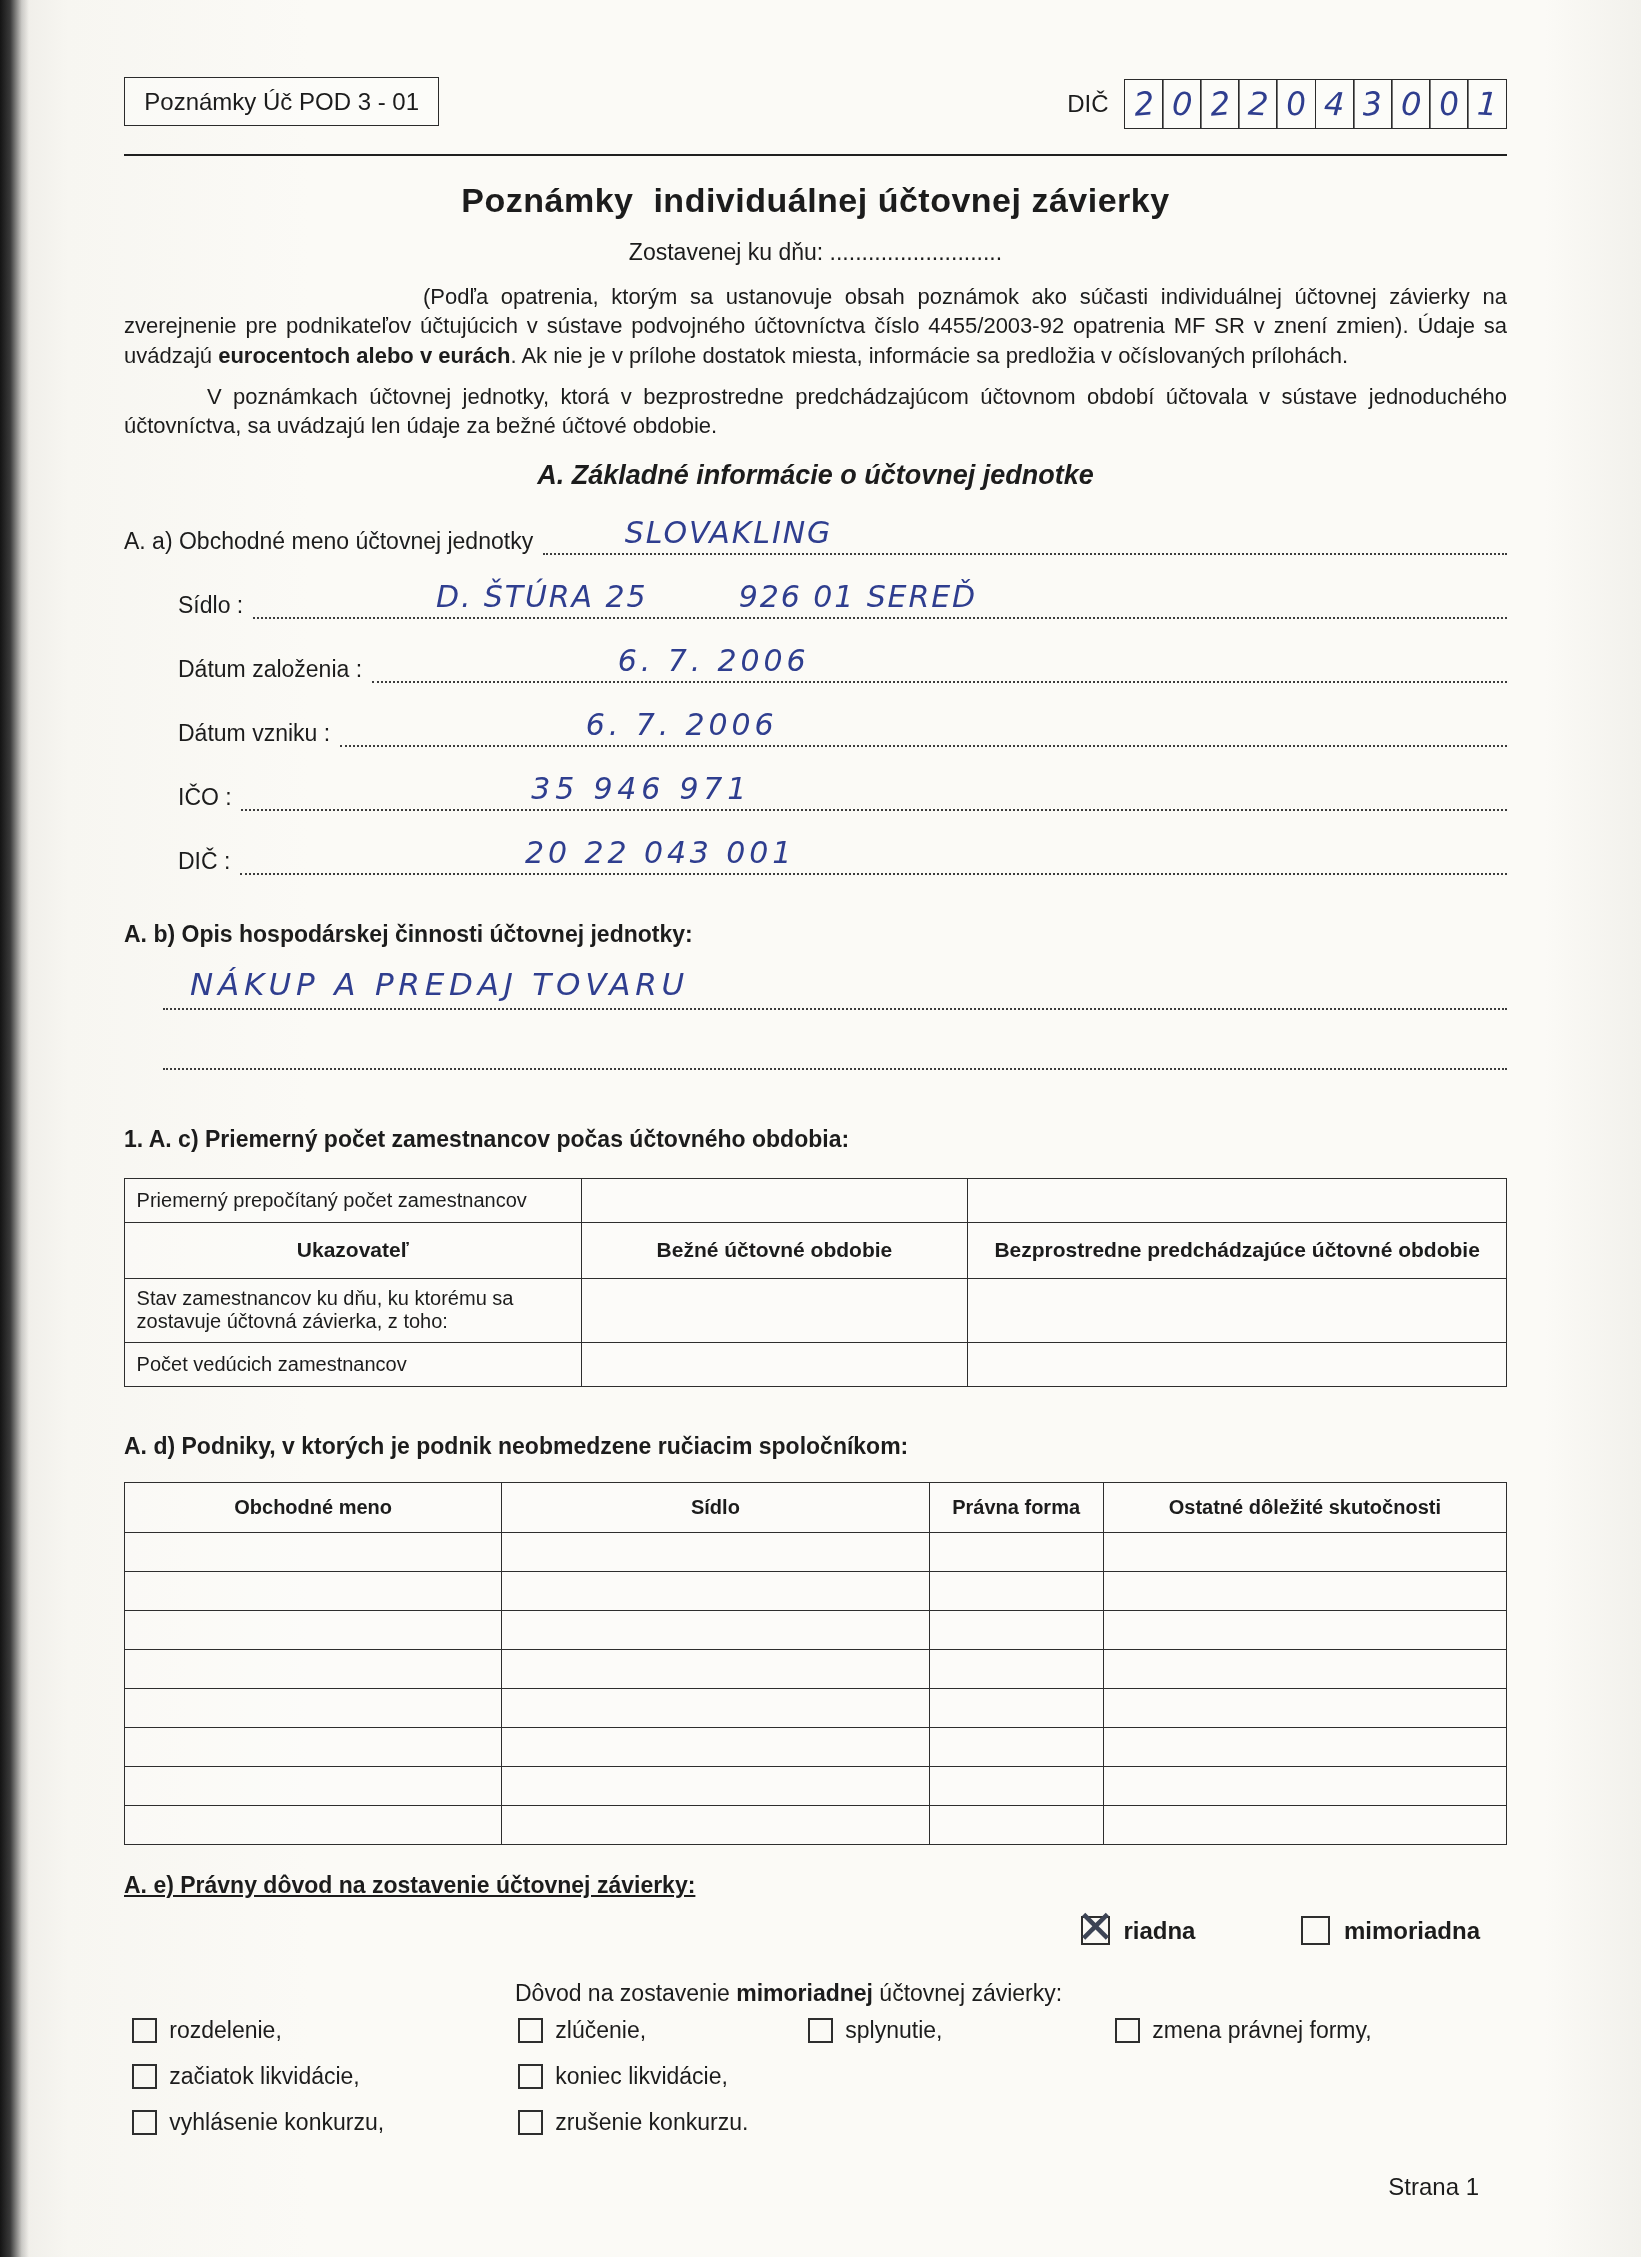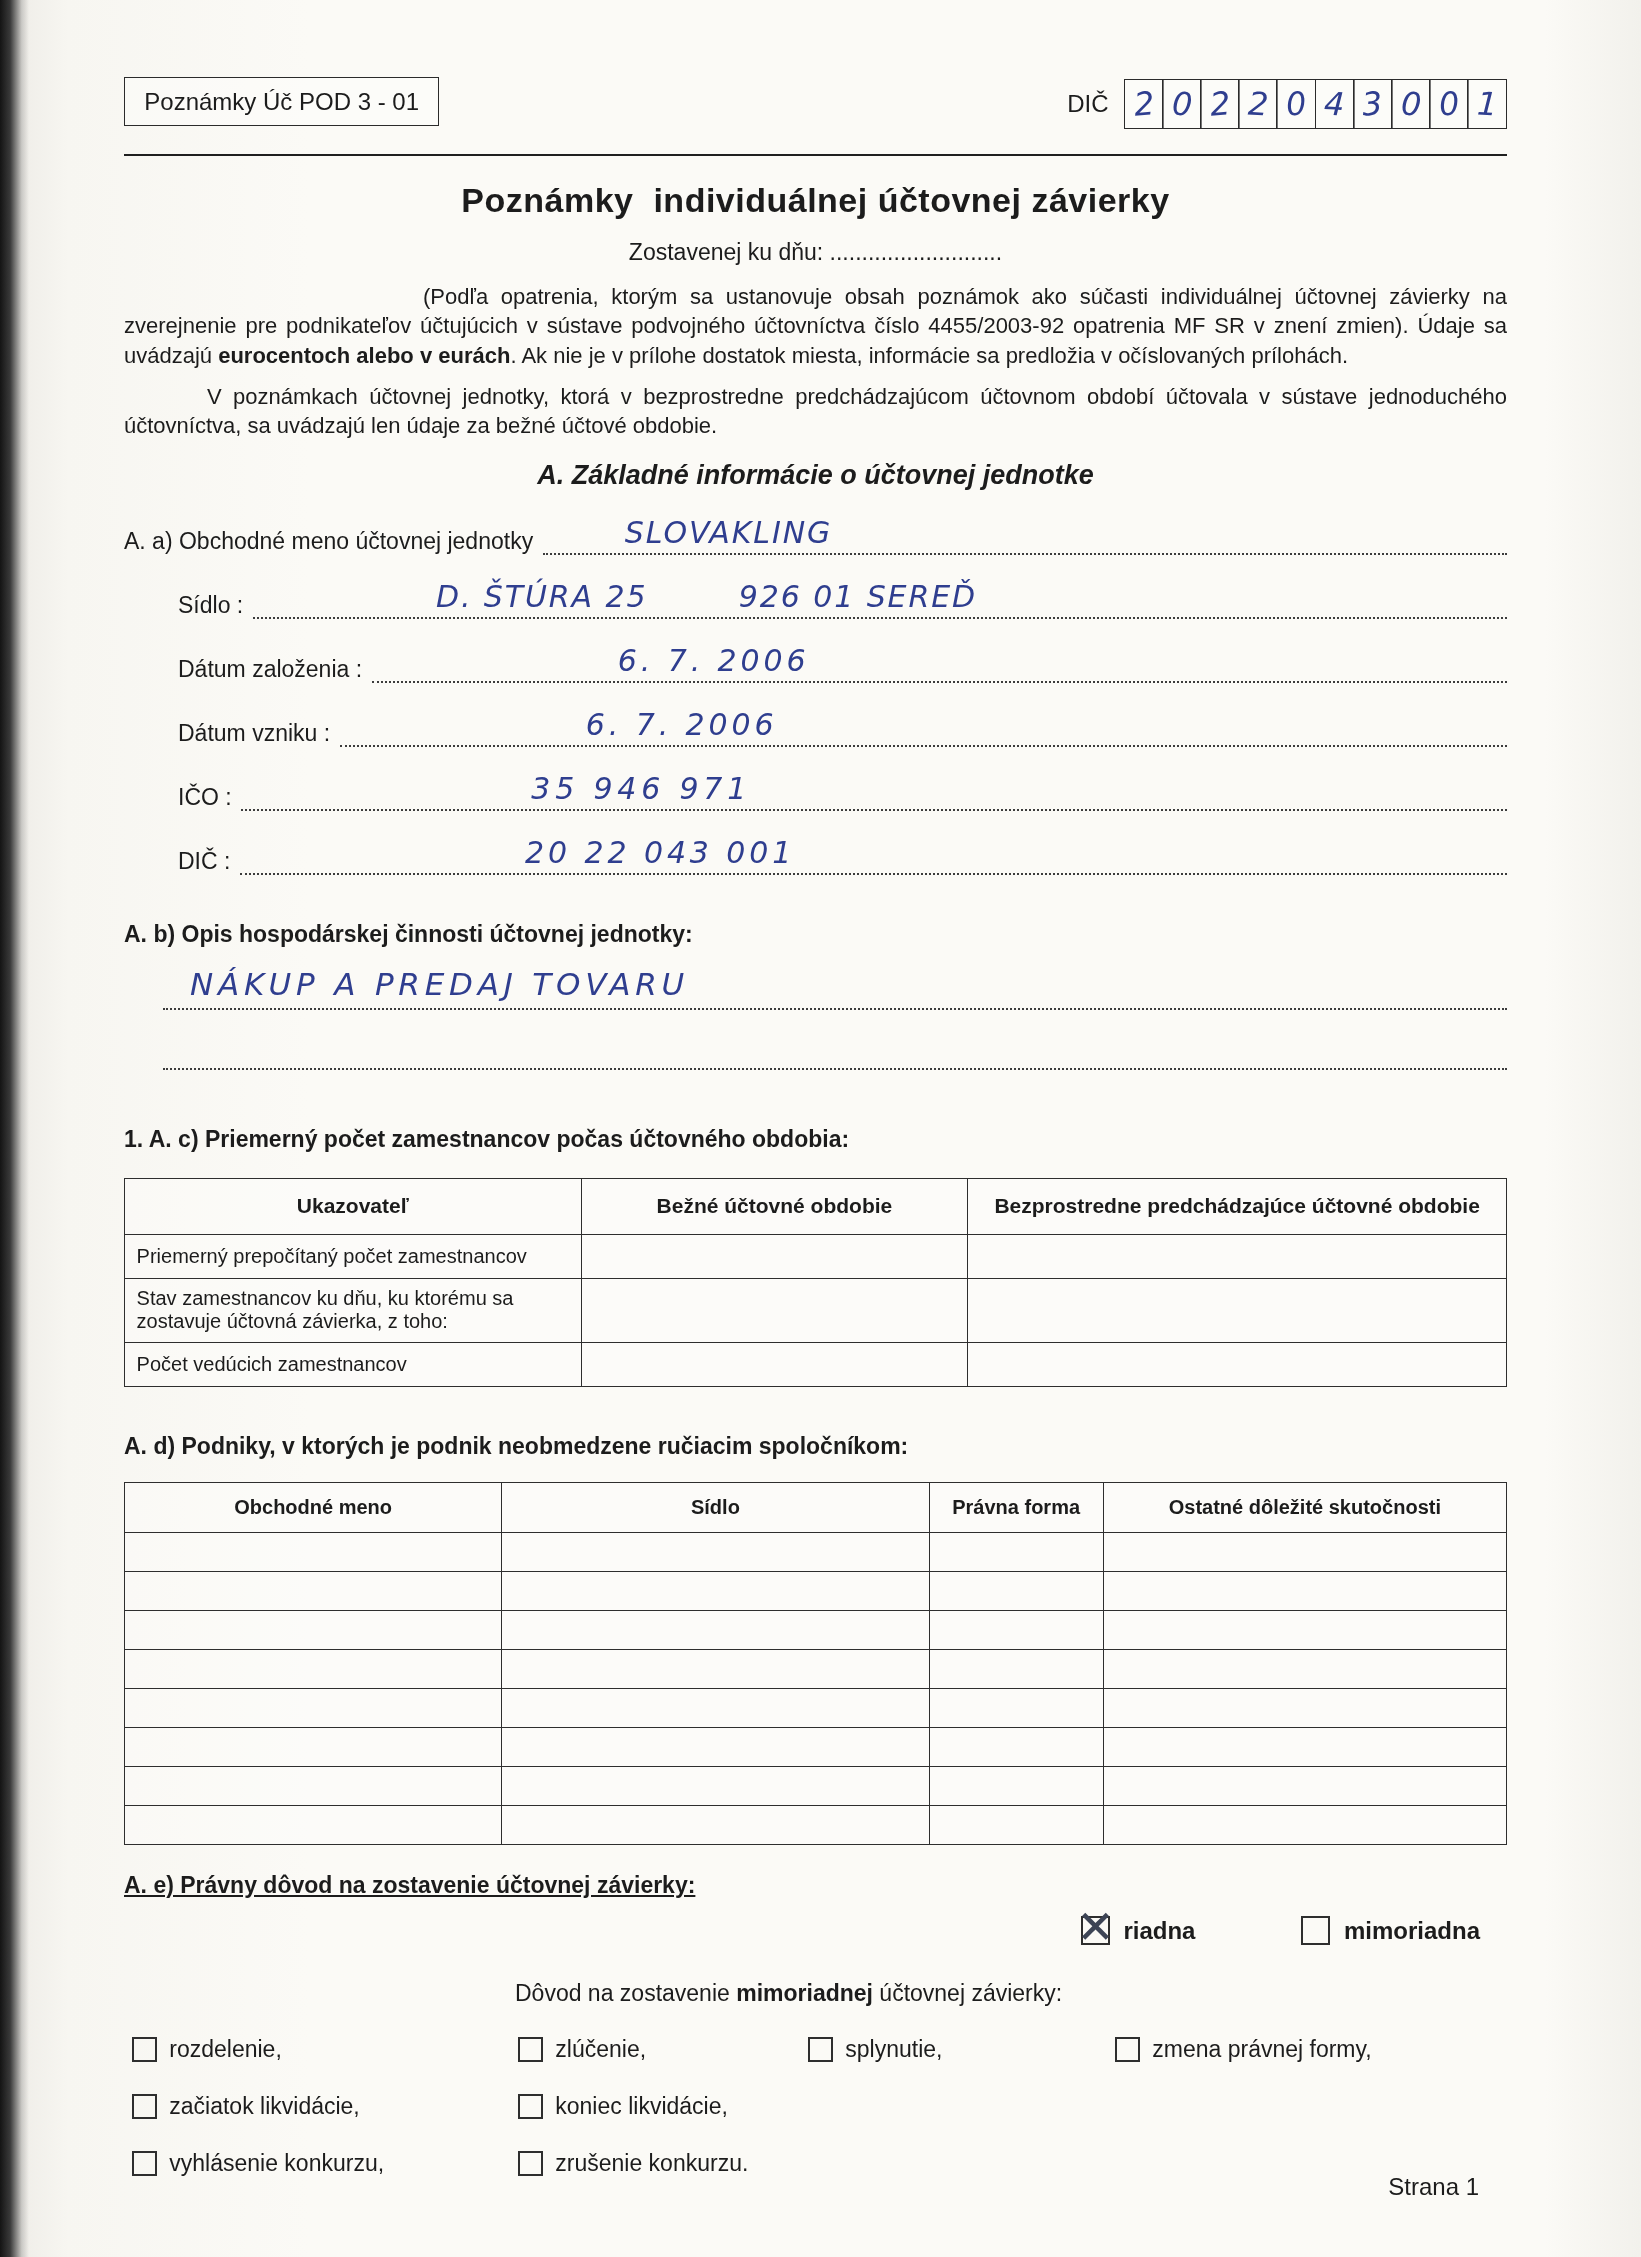--- a/index.html
+++ b/index.html
@@ -77,22 +77,22 @@
   .ae-label { margin-top: 27px; font-size: 23px; font-weight: bold; text-decoration: underline; }
   .legal-checks { margin-top: 17.4px; display: flex; justify-content: flex-end; gap: 106px; padding-right: 27px; font-size: 24px; font-weight: bold; }
   .check-item { display: flex; align-items: center; gap: 13.5px; }
   .cbox { width: 29px; height: 29px; border: 2.9px solid #2e2e2e; position: relative; display: inline-block; flex: none; }
   .cbox .xmark {
     position: absolute; left: -6.8px; top: -14.5px; font-size: 46px; line-height: 1;
     color: #3d4455; font-family: "DejaVu Sans", sans-serif; font-style: italic;
   }
   .reason-line { margin-top: 35px; padding-left: 391px; font-size: 23px; }
   .options-grid {
-    margin-top: 28px; display: grid; grid-template-columns: 386px 290px 307px auto;
-    row-gap: 28px; font-size: 23px; padding-left: 7.7px;
+    margin-top: 9px; display: grid; grid-template-columns: 386px 290px 307px auto;
+    row-gap: 17px; font-size: 23px; padding-left: 7.7px;
   }
   .opt { display: flex; align-items: center; gap: 12.6px; min-height: 29px; }
   .cbox-sm { width: 25px; height: 25px; border: 2.4px solid #2e2e2e; display: inline-block; flex: none; }
 
   .footer { position: absolute; right: 162px; bottom: 56px; font-size: 24px; }
   b { font-weight: bold; }
 </style>
 </head>
 <body>
 
@@ -197,28 +197,28 @@
     <div class="ab-line1">
         <span class="hand">NÁKUP A PREDAJ TOVARU</span>
       </div>
     <div class="ab-line2"></div>
 
     <div class="sec-label">1. A. c) Priemerný počet zamestnancov počas účtovného obdobia:</div>
 
     <table class="t1">
       <tbody>
           <tr>
+        <td>Priemerný prepočítaný počet zamestnancov</td>
+        <td></td>
+        <td></td>
+      </tr>
+      <tr>
         <th style="width:456px">Ukazovateľ</th>
         <th style="width:386px">Bežné účtovné obdobie</th>
         <th style="width:538px">Bezprostredne predchádzajúce účtovné obdobie</th>
-      </tr>
-      <tr>
-        <td>Priemerný prepočítaný počet zamestnancov</td>
-        <td></td>
-        <td></td>
       </tr>
       <tr class="tall">
         <td>Stav zamestnancov ku dňu, ku ktorému sa zostavuje účtovná závierka, z toho:</td>
         <td></td>
         <td></td>
       </tr>
       <tr>
         <td>Počet vedúcich zamestnancov</td>
         <td></td>
         <td></td>

